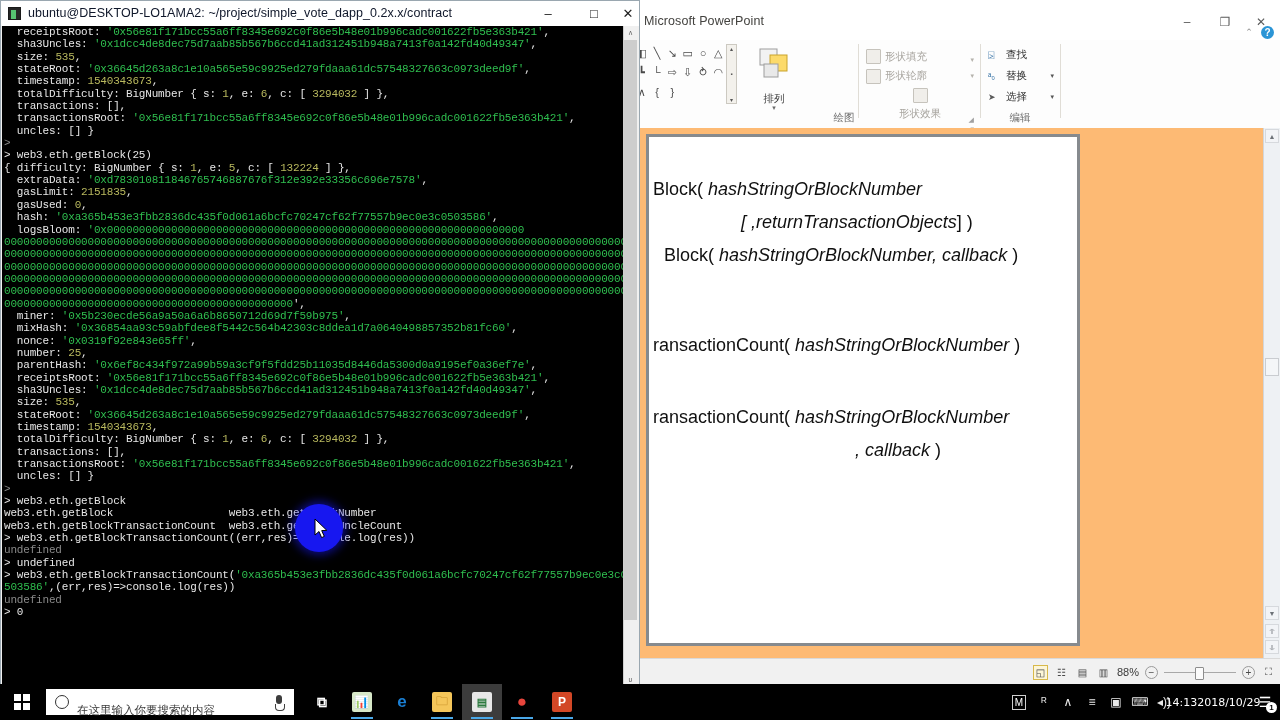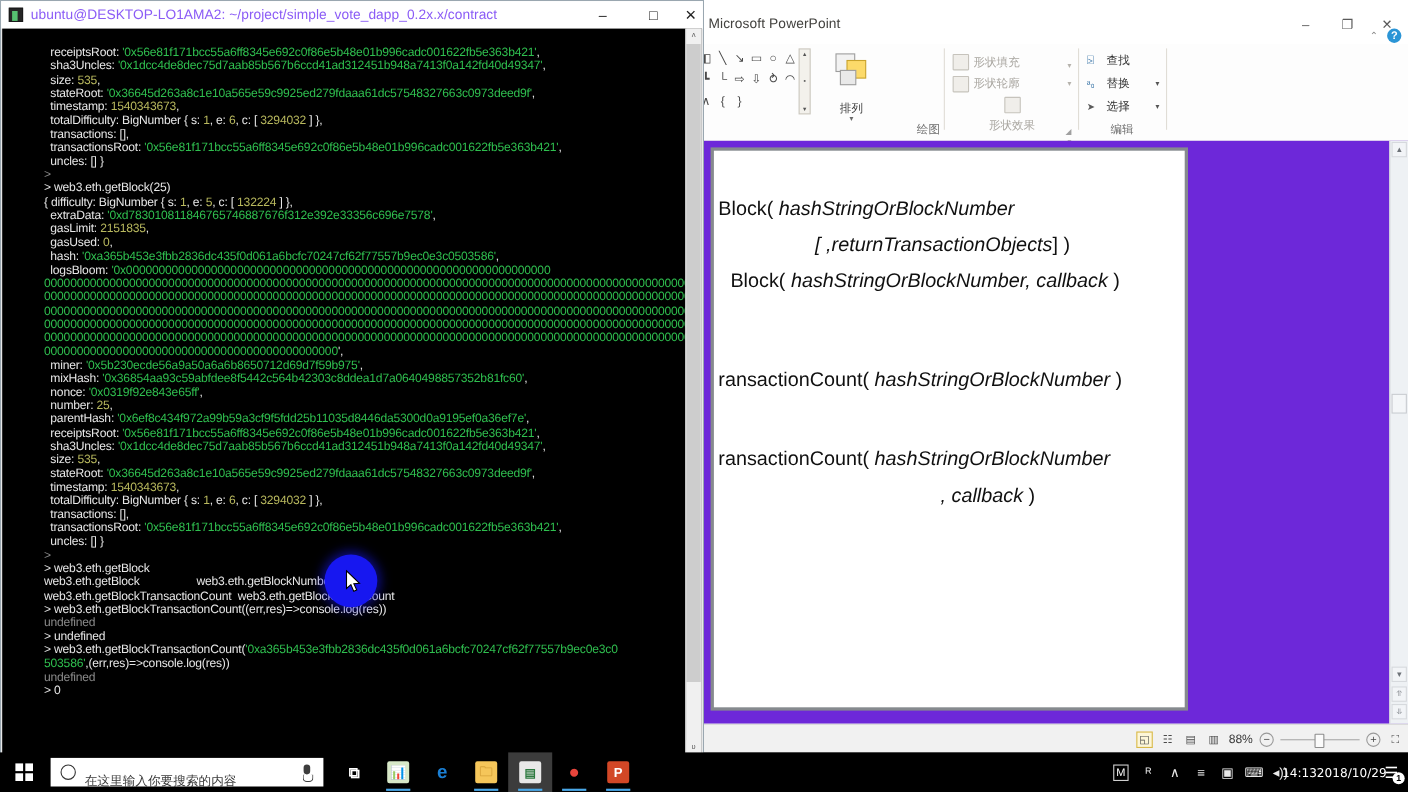--- a/index.html
+++ b/index.html
@@ -97,21 +97,21 @@
   
   #grp-edit{left:344px;width:72px;}
   .ed-row{
     position:absolute;left:4px;width:66px;height:18px;
     display:flex;align-items:center;gap:5px;font-size:10.5px;color:#2f2f2f;
   }
   .ed-ico{width:13px;height:13px;flex:0 0 13px;color:#2d6ca2;font-size:11px;line-height:13px;}
   
   #ppt-workarea{
     position:absolute;left:0;top:128px;width:640px;height:530px;
-    background:#6d28d9;
+    background:#fdba74;
   }
   #slide-outer{
     position:absolute;left:6px;top:6px;width:434px;height:512px;
     background:#868a8e;
   }
   #slide{
     position:absolute;left:3px;top:3px;width:428px;height:506px;
     background:#ffffff;
   }
   .slide-line{
@@ -172,39 +172,39 @@
   }
   #term-icon{
     position:absolute;left:7px;top:6px;width:13px;height:13px;
     background:#262626;border:1px solid #1a1a1a;box-sizing:border-box;
   }
   #term-icon:after{
     content:"";position:absolute;left:2px;top:2px;width:5px;height:9px;
     background:#56c271;
   }
   #term-title{
-    position:absolute;left:27px;top:5px;font-size:12.5px;color:#8b5cf6;
+    position:absolute;left:27px;top:5px;font-size:12.5px;color:#0f172a;
     white-space:nowrap;letter-spacing:.05px;
   }
   .term-wbtn{
     position:absolute;top:0;width:46px;height:25px;text-align:center;
     line-height:25px;font-size:13px;color:#202020;
   }
   #term-min{left:524px;}
   #term-max{left:570px;}
   #term-close{left:616px;width:22px;}
   #term-body{
     position:absolute;left:1px;top:25px;width:636px;height:661px;
     background:#000000;overflow:hidden;
   }
   #term-text{
-    position:absolute;left:2px;top:16px;width:622px;
-    font-family:Liberation Sans, sans-serif;
+    position:absolute;left:2px;top:0px;width:622px;
+    font-family:Liberation Mono, monospace;
     font-size:11px;line-height:12.35px;
-    color:#d8d8d8;white-space:pre;letter-spacing:-0.18px;margin-left:36px;
+    color:#d8d8d8;white-space:pre;letter-spacing:-0.18px;
   }
   .g{color:#2fbf4f;}
   .y{color:#b9b95e;}
   .w{color:#e6e6e6;}
   .dim{color:#8a8a8a;}
   #term-scroll{
     position:absolute;right:1px;top:25px;width:14px;height:661px;
     background:#f0f0f0;border-left:1px solid #d0d0d0;
   }
   .ts-arrow{

